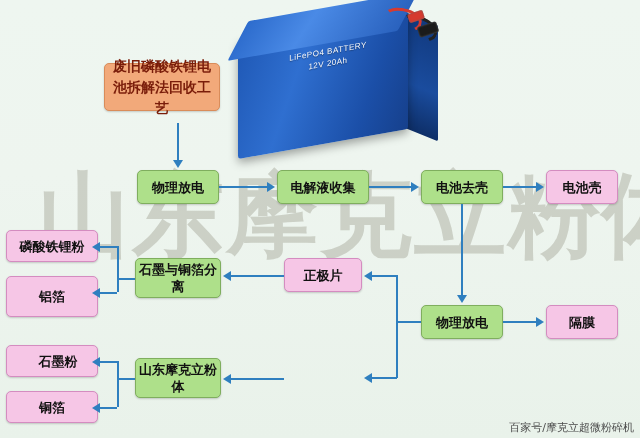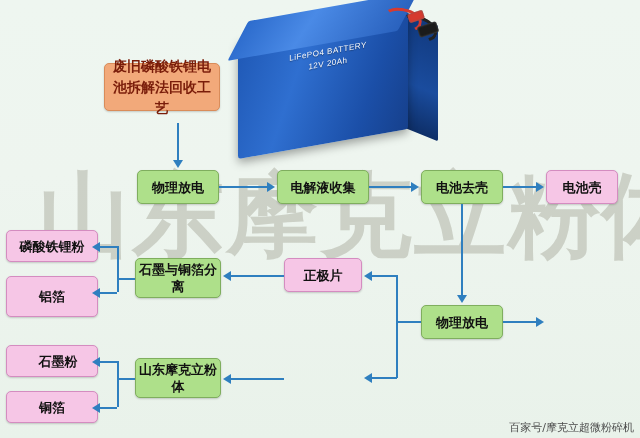--- a/index.html
+++ b/index.html
@@ -209,20 +209,21 @@
   </div>
 
   <div class="node orange" style="left:104px; top:63px; width:116px; height:48px;">废旧磷酸铁锂电池拆解法回收工艺</div>
 
   <div class="node green" style="left:137px; top:170px; width:82px; height:34px;">物理放电</div>
   <div class="node green" style="left:277px; top:170px; width:92px; height:34px;">电解液收集</div>
   <div class="node green" style="left:421px; top:170px; width:82px; height:34px;">电池去壳</div>
   <div class="node pink" style="left:546px; top:170px; width:72px; height:34px;">电池壳</div>
 
   <div class="node green" style="left:421px; top:305px; width:82px; height:34px;">物理放电</div>
+  <div class="node pink" style="left:546px; top:305px; width:72px; height:34px;">隔膜</div>
 
   <div class="node pink" style="left:284px; top:258px; width:78px; height:34px;">正极片</div>
 
   <div class="node green" style="left:135px; top:258px; width:86px; height:40px;">石墨与铜箔分离</div>
   <div class="node green" style="left:135px; top:358px; width:86px; height:40px;">山东摩克立粉体</div>
 
   <div class="node pink" style="left:6px; top:230px; width:92px; height:32px;">磷酸铁锂粉</div>
   <div class="node pink" style="left:6px; top:276px; width:92px; height:41px;">铝箔</div>
   <div class="node pink" style="left:6px; top:345px; width:92px; height:32px;padding-left:15px;">石墨粉</div>
   <div class="node pink" style="left:6px; top:391px; width:92px; height:32px;">铜箔</div>

